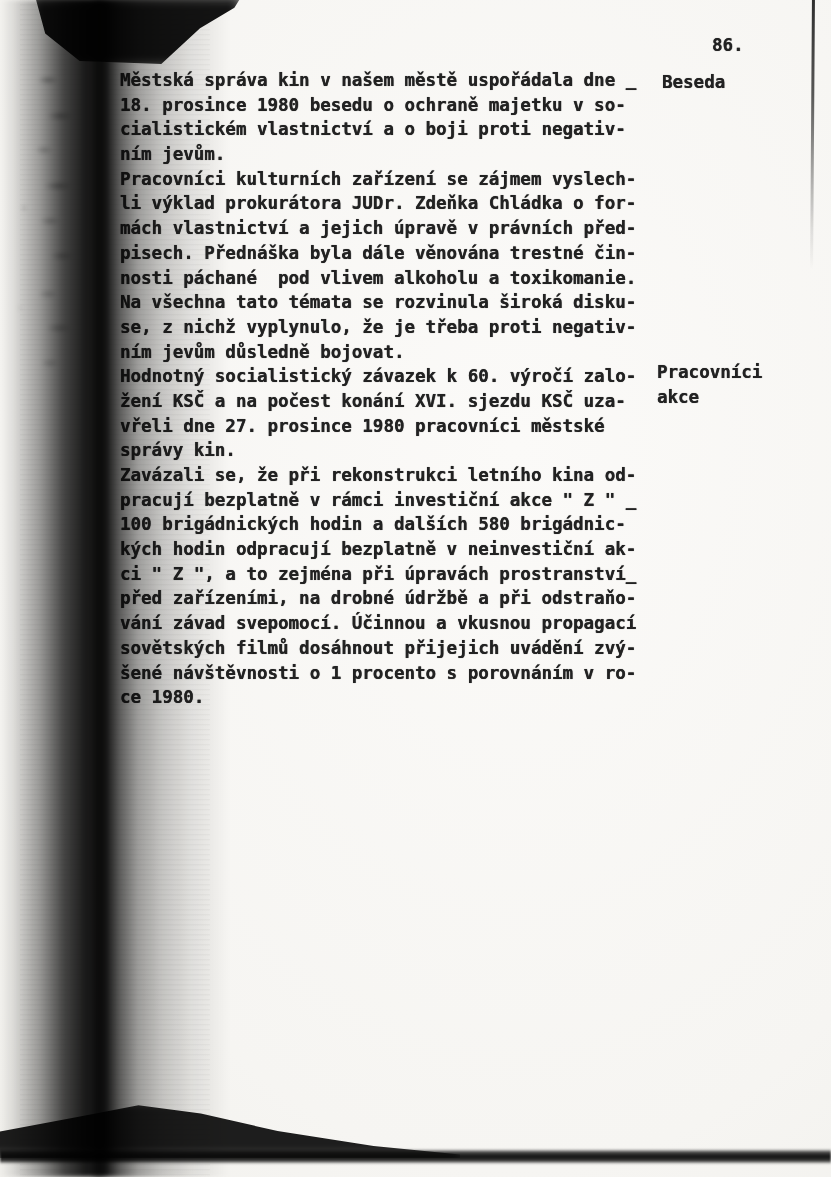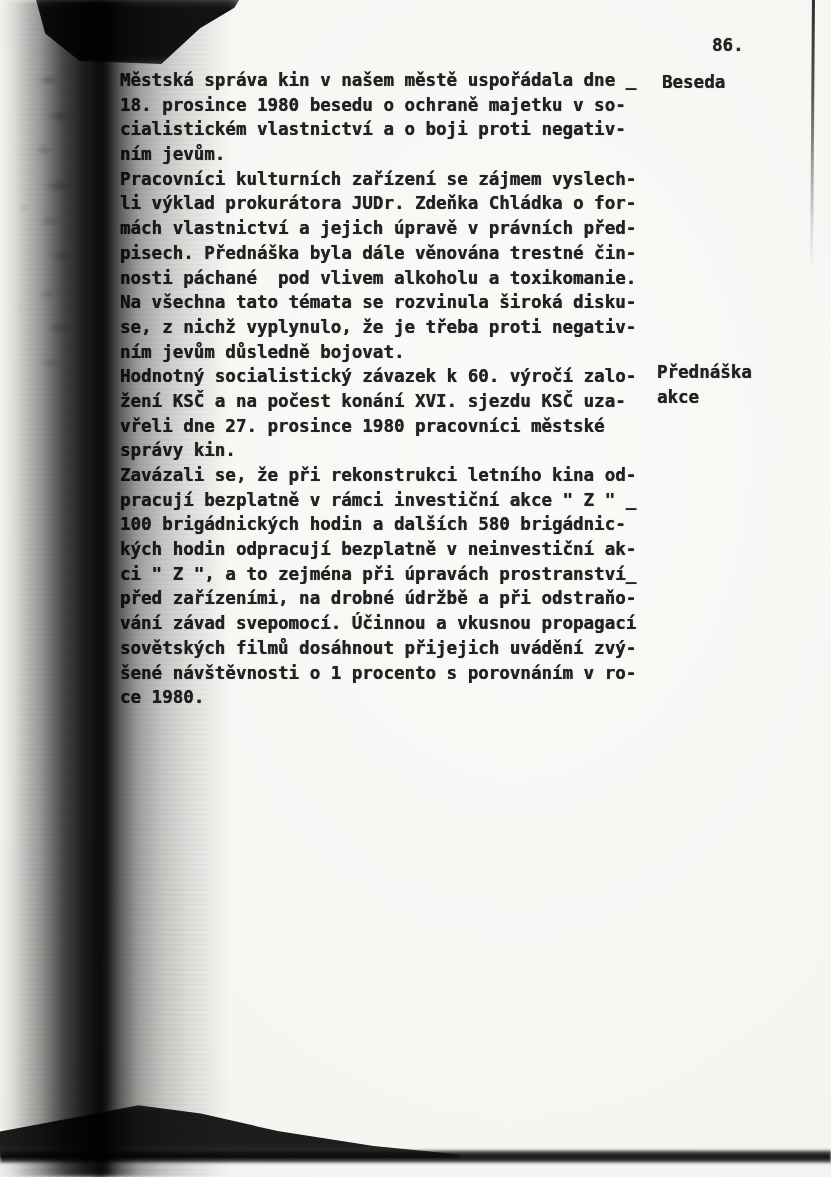--- a/index.html
+++ b/index.html
@@ -136,21 +136,21 @@
     <div class="typed text-line">ci " Z ", a to zejména při úpravách prostranství_</div>
     <div class="typed text-line">před zařízeními, na drobné údržbě a při odstraňo-</div>
     <div class="typed text-line">vání závad svepomocí. Účinnou a vkusnou propagací</div>
     <div class="typed text-line">sovětských filmů dosáhnout přijejich uvádění zvý-</div>
     <div class="typed text-line">šené návštěvnosti o 1 procento s porovnáním v ro-</div>
     <div class="typed text-line">ce 1980.</div>
   </div>
 
   <div class="typed note-beseda">Beseda</div>
   <div class="typed note-kina">
-    <div class="text-line">Přednáška</div>
+    <div class="text-line">Pracovníci</div>
     <div class="text-line">akce</div>
   </div>
 
   <div class="ghost-marks"></div>
   <div class="shadow band-main"></div>
   <div class="shadow band-crease"></div>
   <div class="shadow band-grain"></div>
   <div class="shadow flare-top"></div>
   <div class="shadow flare-bottom"></div>
   <div class="shadow bottom-bar"></div>

